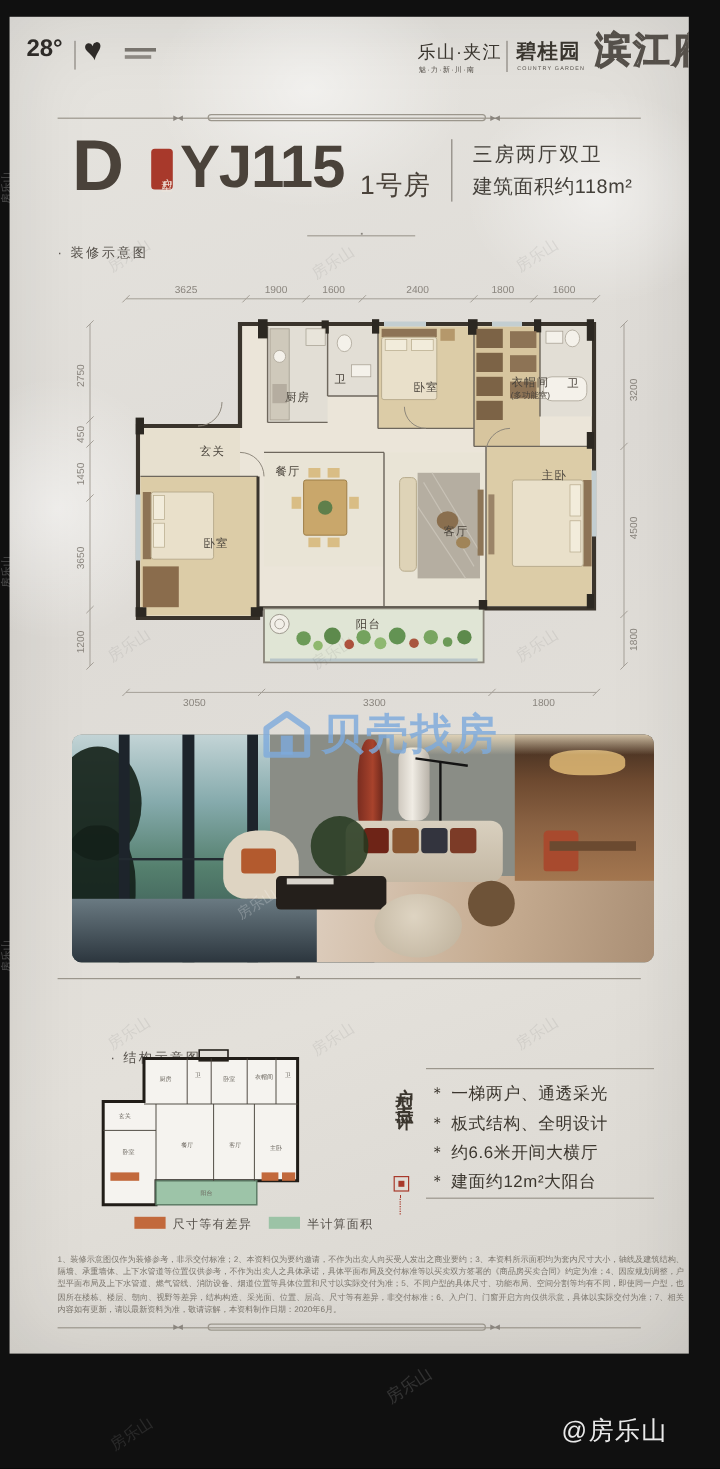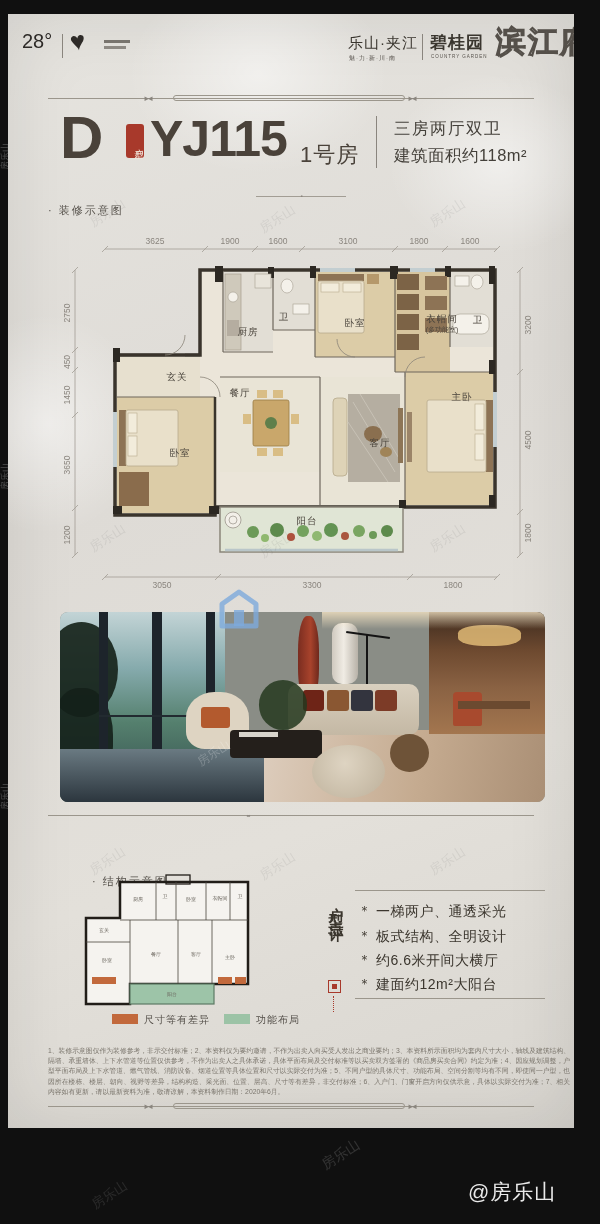--- a/index.html
+++ b/index.html
@@ -39,21 +39,21 @@
   <span class="wmb" style="left:320px;top:1146px;font-size:14px;opacity:.14;transform:rotate(-33deg);">房乐山</span>
   <span class="wmb" style="left:90px;top:1186px;font-size:13px;opacity:.10;transform:rotate(-33deg);">房乐山</span>
   <span class="wmb" style="left:468px;top:1178px;font-size:21px;color:#e9e9e9;letter-spacing:1px;">@房乐山</span>
 
   <div class="page">
 
     <div class="petal" style="left:120px;top:-40px;width:260px;height:200px;"></div>
     <div class="petal" style="left:380px;top:60px;width:220px;height:180px;"></div>
     <div class="petal" style="left:-60px;top:300px;width:200px;height:220px;"></div>
 
-    <span class="abs" style="left:14px;top:16px;font-size:20px;font-weight:normal;color:#2e2b28;">28°</span>
+    <span class="abs" style="left:14px;top:16px;font-size:20px;font-weight:bold;color:#2e2b28;">28°</span>
     <div class="abs" style="left:54px;top:20px;width:1px;height:24px;background:#8a857e;"></div>
     <span class="abs" style="left:62px;top:12px;font-size:26px;color:#2e2b28;transform:rotate(-8deg);">♥</span>
     <div class="abs" style="left:96px;top:26px;width:26px;height:3px;background:#55504a;opacity:.75;"></div>
     <div class="abs" style="left:96px;top:32px;width:22px;height:3px;background:#55504a;opacity:.6;"></div>
 
     <span class="abs" style="left:340px;top:20px;font-size:15px;font-weight:normal;color:#3a362f;letter-spacing:1px;">乐山·夹江</span>
     <span class="abs" style="left:341px;top:40px;font-size:6px;color:#55504a;letter-spacing:1px;">魅·力·新·川·南</span>
     <div class="abs" style="left:414px;top:20px;width:1px;height:26px;background:#8a857e;"></div>
     <span class="abs" style="left:422px;top:17px;font-size:17px;font-weight:bold;color:#3a362f;letter-spacing:1px;">碧桂园</span>
     <span class="abs" style="left:423px;top:40px;font-size:4.5px;color:#55504a;letter-spacing:1px;">COUNTRY GARDEN</span>
@@ -225,21 +225,21 @@
               <path d="M300,115 A20,20 0 0 1 320,95"></path>
               <path d="M60,93 A20,20 0 0 0 80,73"></path>
             </g>
           </g>
         </g>
       </svg>
 
       <span class="dim" style="left:105px;top:16px;">3625</span>
       <span class="dim" style="left:180px;top:16px;">1900</span>
       <span class="dim" style="left:228px;top:16px;">1600</span>
-      <span class="dim" style="left:298px;top:16px;">3100</span>
+      <span class="dim" style="left:298px;top:16px;">2400</span>
       <span class="dim" style="left:369px;top:16px;">1800</span>
       <span class="dim" style="left:420px;top:16px;">1600</span>
       <span class="dim dimv" style="left:17px;top:88px;">2750</span>
       <span class="dim dimv" style="left:17px;top:137px;">450</span>
       <span class="dim dimv" style="left:17px;top:170px;">1450</span>
       <span class="dim dimv" style="left:17px;top:240px;">3650</span>
       <span class="dim dimv" style="left:17px;top:310px;">1200</span>
       <span class="dim dimv" style="left:478px;top:100px;">3200</span>
       <span class="dim dimv" style="left:478px;top:215px;">4500</span>
       <span class="dim dimv" style="left:478px;top:308px;">1800</span>
@@ -293,20 +293,21 @@
       <div class="ph" style="right:3%;top:47%;width:15%;height:4%;background:#6b4a30;"></div>
       <div class="ph" style="right:0;top:0;width:46%;height:9%;background:linear-gradient(180deg,rgba(243,226,194,.8),rgba(243,226,194,0));"></div>
       <span class="wmb" style="left:28%;top:70%;font-size:12px;opacity:.22;transform:rotate(-33deg);">房乐山</span>
     </div>
 
     <div class="abs" style="left:210px;top:574px;display:flex;align-items:center;gap:8px;">
       <svg width="42" height="42" viewBox="0 0 42 42">
         <path d="M21,4 L38,16 V38 H4 V16 Z" fill="none" stroke="rgba(125,170,220,.8)" stroke-width="5" stroke-linejoin="round"></path>
         <rect x="16" y="22" width="10" height="16" fill="rgba(125,170,220,.8)"></rect>
       </svg>
+      <span style="font-size:35px;font-weight:600;color:rgba(125,170,220,.82);letter-spacing:2px;white-space:nowrap;">贝壳找房</span>
     </div>
 
     <div class="hairline" style="left:40px;top:801px;width:486px;"></div>
     <span class="orn" style="left:240px;top:801px;font-size:7px;">▪▪</span>
 
     <span class="abs" style="left:40px;top:860px;font-size:11px;color:#55504a;letter-spacing:2px;margin-left:44px;">· 结构示意图</span>
 
     <div class="abs" style="left:70px;top:858px;width:200px;height:150px;">
       <svg width="200" height="150" viewBox="0 0 200 150" style="position:absolute;left:0;top:0;">
         <path d="M42,10 H170 V112 H52 V132 H8 V46 H42 Z" fill="#f5f3ef" stroke="#211d18" stroke-width="2.5"></path>
@@ -330,21 +331,21 @@
       <span class="mlabel" style="left:29px;top:88px;">卧室</span>
       <span class="mlabel" style="left:78px;top:82px;">餐厅</span>
       <span class="mlabel" style="left:118px;top:82px;">客厅</span>
       <span class="mlabel" style="left:152px;top:85px;">主卧</span>
       <span class="mlabel" style="left:94px;top:122px;">阳台</span>
     </div>
 
     <div class="swatch sw-orange" style="left:104px;top:1000px;"></div>
     <span class="legend-txt" style="left:136px;top:999px;">尺寸等有差异</span>
     <div class="swatch sw-green" style="left:216px;top:1000px;"></div>
-    <span class="legend-txt" style="left:248px;top:999px;">功能布局</span>
+    <span class="legend-txt" style="left:248px;top:999px;">半计算面积</span>
 
     <span class="abs" style="left:318px;top:880px;writing-mode:vertical-rl;font-size:15px;font-weight:bold;letter-spacing:7px;color:#3b362e;">户型点评</span>
     <div class="abs" style="left:320px;top:966px;width:11px;height:11px;border:1.5px solid #a8392b;display:flex;align-items:center;justify-content:center;">
       <div style="width:5px;height:5px;background:#a8392b;"></div>
     </div>
     <div class="abs" style="left:325px;top:982px;width:0;height:16px;border-left:1px dotted #a8392b;"></div>
     <div class="hairline" style="left:347px;top:876px;width:190px;"></div>
     <div class="hairline" style="left:347px;top:984px;width:190px;"></div>
     <span class="bullet-star" style="left:350px;top:888px;">＊</span>
     <span class="bullet-txt" style="left:368px;top:889px;">一梯两户、通透采光</span>

